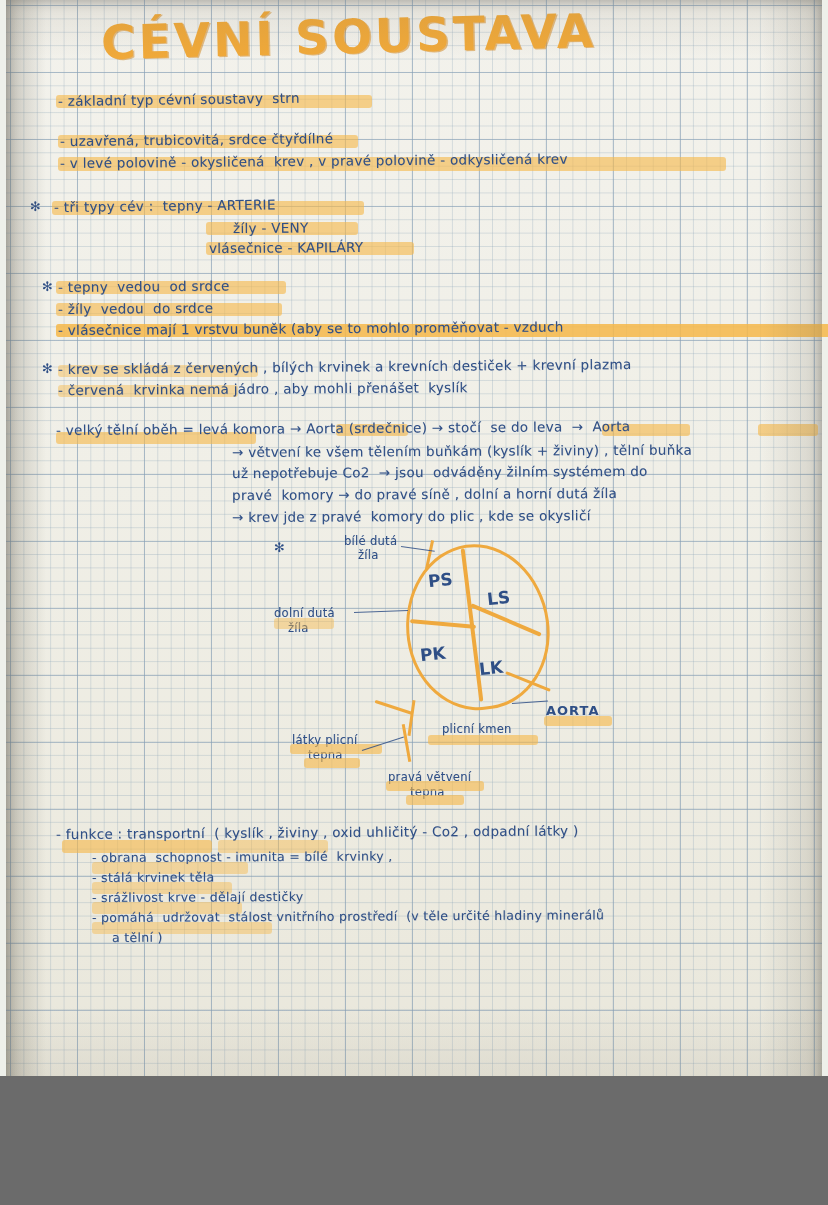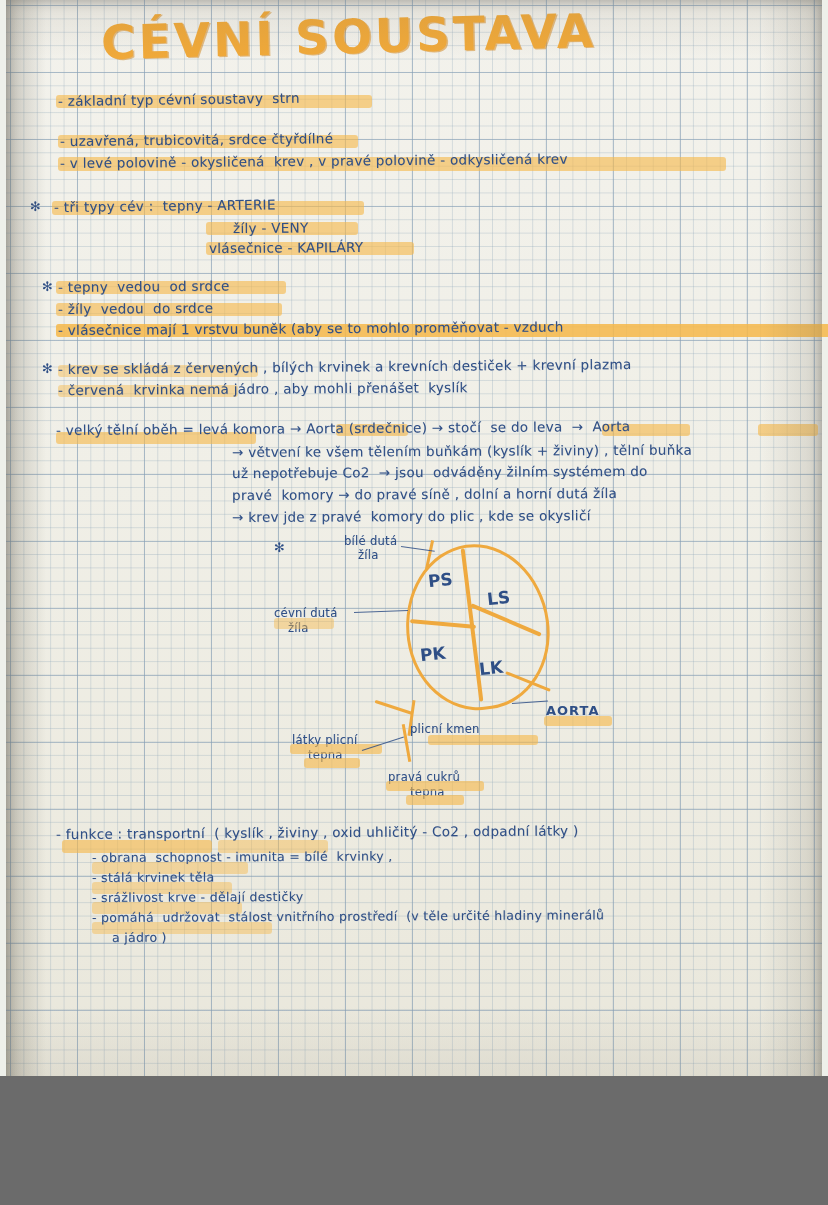--- a/index.html
+++ b/index.html
@@ -253,49 +253,49 @@
     <div class="heart-line" style="position:absolute; left:404px; top:700px; width:3px; height:36px; background:#efa93e; transform:rotate(8deg);"></div>
     <div class="heart-line" style="position:absolute; left:368px; top:706px; width:40px; height:3px; background:#efa93e; transform:rotate(18deg); border-radius:2px;"></div>
     <div class="heart-line" style="position:absolute; left:399px; top:724px; width:3px; height:38px; background:#efa93e; transform:rotate(-10deg);"></div>
     <div class="heart-line" style="position:absolute; left:498px; top:680px; width:48px; height:3px; background:#efa93e; transform:rotate(22deg); border-radius:2px;"></div>
     <div class="heart-line" style="position:absolute; left:422px; top:540px; width:3px; height:30px; background:#efa93e; transform:rotate(12deg);"></div>
 
     <div class="hw xs" style="left:338px; top:534px;">bílé dutá</div>
     <div class="hw xs" style="left:352px; top:548px;">žíla</div>
     <div class="connector" style="left:395px; top:546px; width:34px; transform:rotate(8deg);"></div>
 
-    <div class="hw xs" style="left:268px; top:606px;">cévní dutá</div>
+    <div class="hw xs" style="left:268px; top:606px;">dolní dutá</div>
     <div class="hw xs" style="left:282px; top:621px;">žíla</div>
     <div class="connector" style="left:348px; top:612px; width:54px; transform:rotate(-2deg);"></div>
     <div class="hl light" style="left:268px; top:618px; width:60px; height:11px;"></div>
 
     <div class="aorta-label" style="left:540px; top:703px;">AORTA</div>
     <div class="hl" style="left:538px; top:716px; width:68px; height:10px;"></div>
     <div class="connector" style="left:506px; top:703px; width:36px; transform:rotate(-4deg);"></div>
 
-    <div class="hw xs" style="left:404px; top:722px;">plicní kmen</div>
+    <div class="hw xs" style="left:436px; top:722px;">plicní kmen</div>
     <div class="hl" style="left:422px; top:735px; width:110px; height:10px;"></div>
 
     <div class="hw xs" style="left:286px; top:733px;">látky plicní</div>
     <div class="hw xs" style="left:302px; top:748px;">tepna</div>
     <div class="hl" style="left:284px; top:744px; width:92px; height:10px;"></div>
     <div class="hl" style="left:298px; top:758px; width:56px; height:10px;"></div>
     <div class="connector" style="left:356px; top:750px; width:44px; transform:rotate(-18deg);"></div>
 
-    <div class="hw xs" style="left:382px; top:770px;">pravá cukrů</div>
+    <div class="hw xs" style="left:382px; top:770px;">pravá větvení</div>
     <div class="hw xs" style="left:404px; top:785px;">tepna</div>
     <div class="hl" style="left:380px; top:781px; width:98px; height:10px;"></div>
     <div class="hl" style="left:400px; top:795px; width:58px; height:10px;"></div>
 
     <div class="hw" style="left:50px; top:826px; transform:rotate(-0.4deg);">- funkce : transportní  ( kyslík , živiny , oxid uhličitý - Co2 , odpadní látky )</div>
     <div class="hw s" style="left:86px; top:850px; transform:rotate(-0.3deg);">- obrana  schopnost - imunita = bílé  krvinky ,</div>
     <div class="hw s" style="left:86px; top:870px; transform:rotate(-0.3deg);">- stálá krvinek těla</div>
     <div class="hw s" style="left:86px; top:890px; transform:rotate(-0.3deg);">- srážlivost krve - dělají destičky</div>
     <div class="hw s" style="left:86px; top:910px; transform:rotate(-0.3deg);">- pomáhá  udržovat  stálost vnitřního prostředí  (v těle určité hladiny minerálů</div>
-    <div class="hw s" style="left:106px; top:930px; transform:rotate(-0.3deg);">a jádro )</div>
+    <div class="hw s" style="left:106px; top:930px; transform:rotate(-0.3deg);">a tělní )</div>
 
     <div class="smudge" style="left:586px; top:1097px;">odol</div>
     <div class="smudge" style="left:620px; top:1106px;">cu</div>
 
     <div class="tint" id="tint-top"></div>
     <div class="tint" id="tint-left"></div>
     <div class="tint" id="tint-right"></div>
     <div class="tint" id="tint-bottom"></div>
   </div>
 </div>

